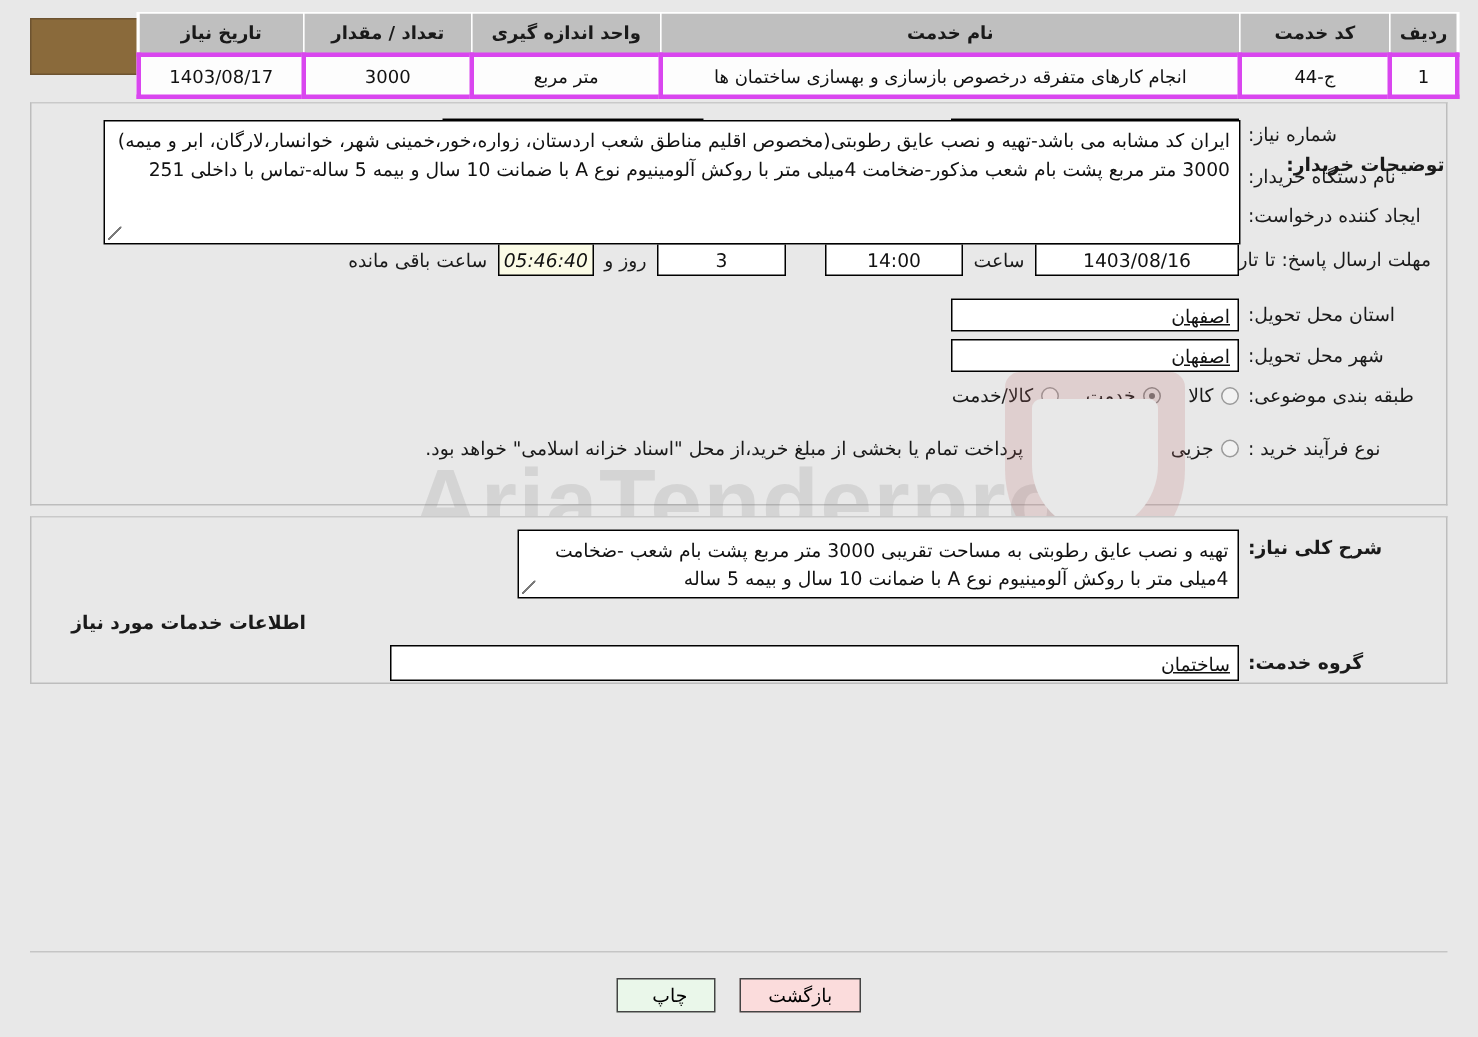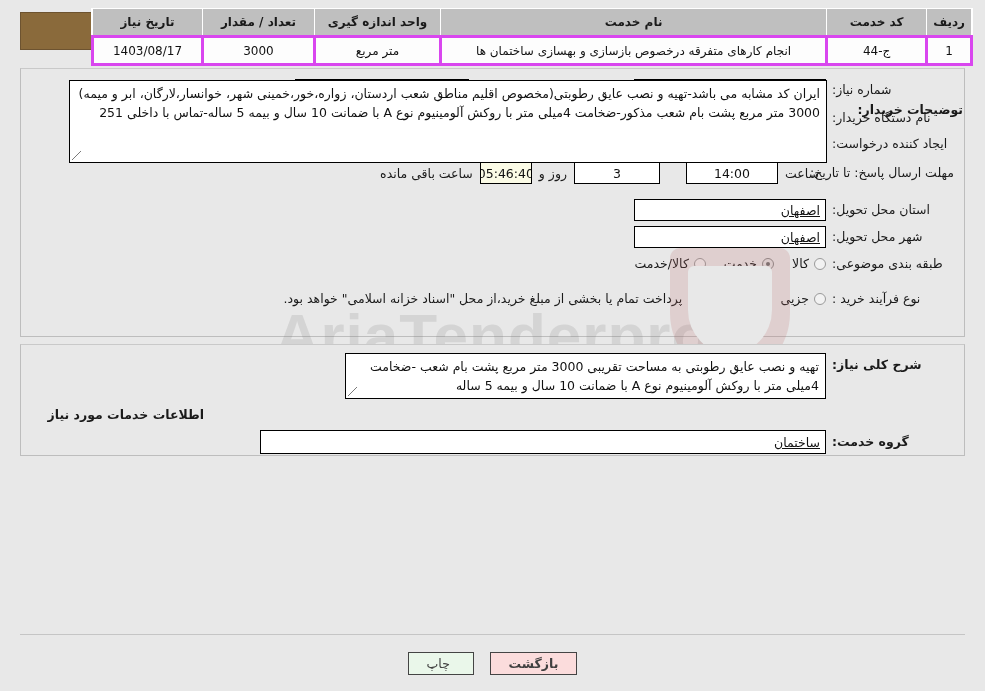--- a/index.html
+++ b/index.html
@@ -191,26 +191,26 @@
     bottom: 16px; right: 0; left: 0;
     display: flex;
     justify-content: center;
     gap: 16px;
   }
   .btn {
     border: 1px solid #444;
     font-size: 12.5px;
     padding: 3px 18px;
     cursor: pointer;
-    color: #404040;
+    color: #000000;
     min-width: 66px;
-    text-align: left;
+    text-align: right;
   }
   .btn.print { background: #eaf7ea; }
-  .btn.back  { background: #fbdcdc; font-weight: bold; }
+  .btn.back  { background: #fbdcdc; }
   .sep {
     position: absolute;
     right: 20px; left: 20px;
     height: 1px;
     background: #c5c5c5;
   }
 </style>
 </head>
 <body>
 
@@ -235,26 +235,27 @@
     </div>
 
     <div class="frow" style="top:64px; right:10px;">
       <div class="lbl lbl-col">ایجاد کننده درخواست:</div>
       <div class="fld right" style="width:540px; justify-content:flex-start;">محمد افراس مسئول قسمت مدیریت شعب بانک کشاورزی در استان اصفهان</div>
       <div class="link" style="padding-right:9px;">اطلاعات تماس خریدار</div>
     </div>
 
     <div class="frow" style="top:93px; right:10px;">
       <div class="lbl lbl-col">مهلت ارسال پاسخ: تا تاریخ:</div>
+      <div class="fld center" style="width:136px;">1403/08/16</div>
       <div class="inline-lbl">ساعت</div>
       <div class="fld center" style="width:92px;">14:00</div>
       <div style="width:26px;"></div>
       <div class="fld center" style="width:86px;">3</div>
       <div class="inline-lbl">روز و</div>
-      <div class="fld cream center" style="width:52px;">05:46:40</div>
+      <div class="fld cream center" style="width:64px;font-style:italic;">05:46:40</div>
       <div class="inline-lbl">ساعت باقی مانده</div>
     </div>
 
     <div class="frow" style="top:130px; right:10px;">
       <div class="lbl lbl-col">استان محل تحویل:</div>
       <div class="fld right" style="width:192px;">اصفهان</div>
     </div>
 
     <div class="frow" style="top:157px; right:10px;">
       <div class="lbl lbl-col">شهر محل تحویل:</div>

